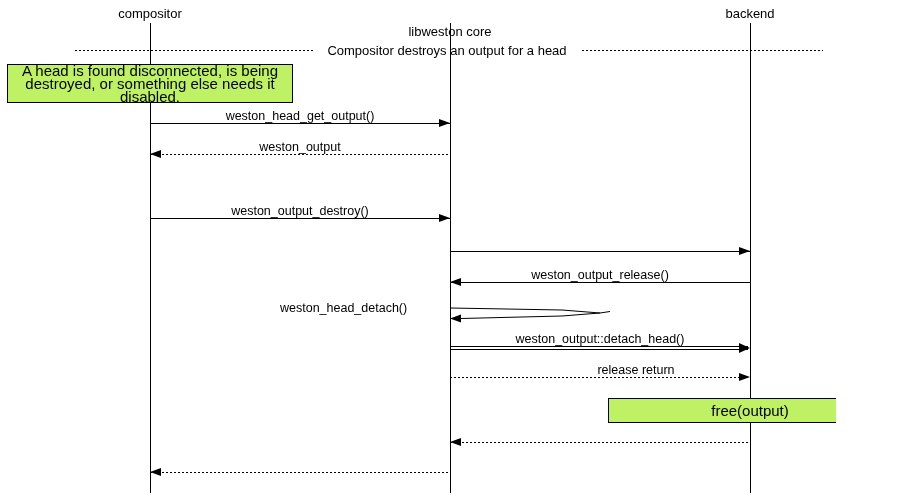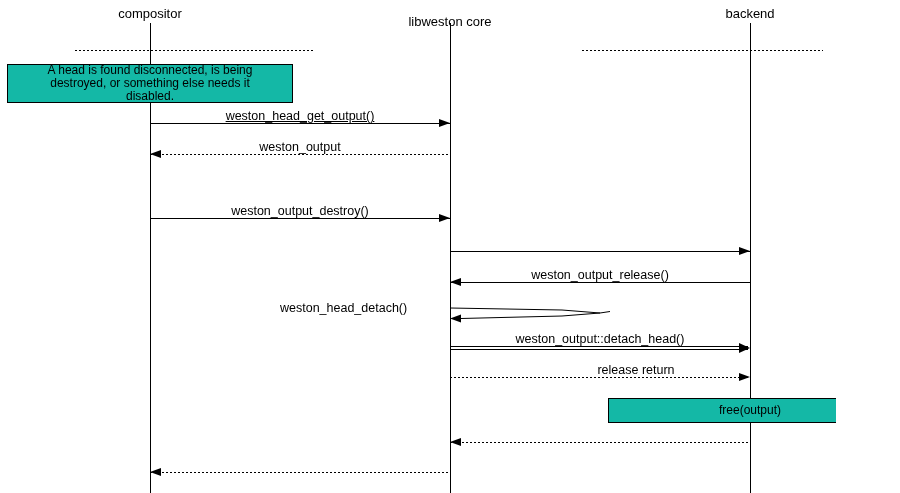--- a/index.html
+++ b/index.html
@@ -12,48 +12,49 @@
   .actor-label{font-size:13px;text-align:center;z-index:2;}
   .lifeline{width:1px;background:#000;z-index:1;}
   .dotline{height:1px;background:repeating-linear-gradient(90deg,#000 0 2px,transparent 2px 4px);z-index:2;}
   .solidline{height:1px;background:#000;z-index:2;}
   .dblline{height:4px;border-top:1px solid #000;border-bottom:1px solid #000;box-sizing:border-box;z-index:2;}
   .msg-label{font-size:12.5px;text-align:center;z-index:4;white-space:nowrap;}
   .divider-label{font-size:13px;text-align:center;z-index:2;white-space:nowrap;}
   .arr-right{width:0;height:0;border-top:4px solid transparent;border-bottom:4px solid transparent;border-left:11px solid #000;z-index:3;}
   .arr-right-big{width:0;height:0;border-top:5px solid transparent;border-bottom:5px solid transparent;border-left:11px solid #000;z-index:3;}
   .arr-left{width:0;height:0;border-top:4px solid transparent;border-bottom:4px solid transparent;border-right:11px solid #000;z-index:3;}
-  .note-box{background:#14b8a6;border:1px solid #000;box-sizing:border-box;z-index:3;
+  .note-box{background:#bef264;border:1px solid #000;box-sizing:border-box;z-index:3;
     display:flex;flex-direction:column;justify-content:center;align-items:center;
-    font-size:12px;line-height:13px;text-align:left;}
+    font-size:15px;line-height:13px;text-align:left;}
   svg{display:block;}
 </style>
 </head>
 <body>
 
 <div id="canvas">
 
   <div class="abs actor-label" style="left:90px;top:6px;width:120px;">compositor</div>
-  <div class="abs actor-label" style="left:380px;top:14px;width:140px;">libweston core</div>
+  <div class="abs actor-label" style="left:380px;top:24px;width:140px;">libweston core</div>
   <div class="abs actor-label" style="left:700px;top:6px;width:100px;">backend</div>
 
   <div class="abs lifeline" style="left:150px;top:23px;height:470px;"></div>
   <div class="abs lifeline" style="left:450px;top:23px;height:470px;"></div>
   <div class="abs lifeline" style="left:750px;top:23px;height:470px;"></div>
 
   <div class="abs dotline" style="left:75px;top:50px;width:238px;"></div>
+  <div class="abs divider-label" style="left:307px;top:43px;width:280px;">Compositor destroys an output for a head</div>
   <div class="abs dotline" style="left:582px;top:50px;width:241px;"></div>
 
   <div class="abs note-box" style="left:7px;top:64px;width:286px;height:39px;">
     <div>A head is found disconnected, is being</div>
     <div>destroyed, or something else needs it</div>
     <div>disabled.</div>
   </div>
 
-  <div class="abs msg-label" style="left:150px;top:109px;width:300px;text-decoration:underline;">weston_head_get_output()</div>
+  <div class="abs msg-label" style="left:150px;top:109px;width:300px;">weston_head_get_output()</div>
   <div class="abs solidline" style="left:150px;top:123px;width:300px;"></div>
   <div class="abs arr-right" style="left:439px;top:119px;"></div>
 
   <div class="abs msg-label" style="left:150px;top:140px;width:300px;">weston_output</div>
   <div class="abs dotline" style="left:150px;top:154px;width:300px;"></div>
   <div class="abs arr-left" style="left:150px;top:150px;"></div>
 
 
   <div class="abs msg-label" style="left:150px;top:204px;width:300px;">weston_output_destroy()</div>
   <div class="abs solidline" style="left:150px;top:218px;width:300px;"></div>

